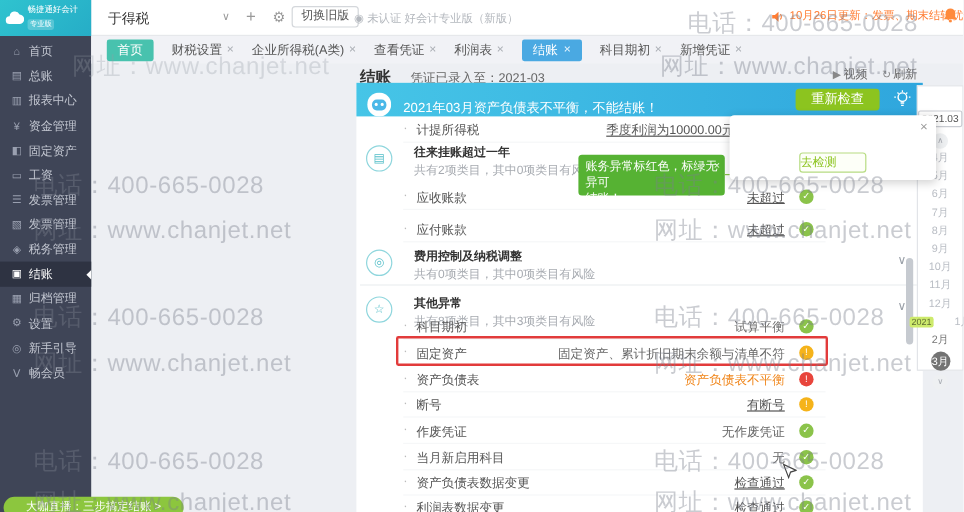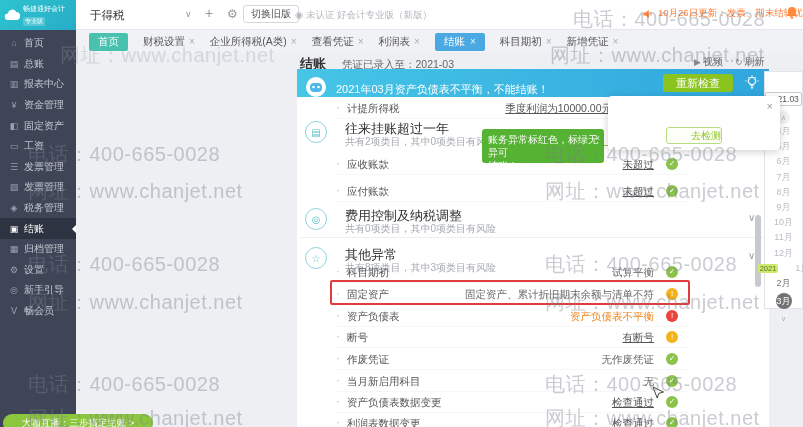--- a/index.html
+++ b/index.html
@@ -46,35 +46,35 @@
   .chk-row{position:absolute;left:336px;width:352px;height:19px;border-bottom:1px solid #f6f7f8;z-index:2}
   .chk-row .bullet{position:absolute;left:0;top:1px;color:#bbb}
   .chk-row .lbl{position:absolute;left:11px;top:2px;font-size:10.5px;color:#555;white-space:nowrap}
   .chk-row .st{position:absolute;right:34px;top:2px;font-size:10.5px;color:#666;white-space:nowrap}
   .st.link{text-decoration:underline;color:#555}
   .st.orange{color:#f08519;}
   .sicon{position:absolute;right:10px;top:2px;width:12px;height:12px;border-radius:50%;color:#fff;font-size:8px;text-align:center;line-height:12px}
   .ok{background:#8bc34a}.warn{background:#f5b31a}.err{background:#e8453c}
   .sec{position:absolute;left:305px;z-index:2}
   .sec .circ{position:absolute;left:0;top:1px;width:22px;height:22px;border:1px solid #8fd6dd;border-radius:50%;color:#56bfc9;font-size:10px;text-align:center;line-height:21px}
-  .sec .t{position:absolute;left:40px;top:0;font-size:13px;font-weight:normal;color:#333;white-space:nowrap}
+  .sec .t{position:absolute;left:40px;top:0;font-size:10px;font-weight:bold;color:#333;white-space:nowrap}
   .sec .s{position:absolute;left:40px;top:15px;font-size:10px;color:#a6aab0;white-space:nowrap}
   .chev{position:absolute;left:748px;color:#9aa0a8;font-size:10px;z-index:2}
   .divider{position:absolute;left:300px;width:466px;height:1px;background:#eceef0;z-index:2}
   .redbox{position:absolute;left:330px;top:280px;width:360px;height:25px;border:2px solid #e23b3b;border-radius:2px;z-index:5}
   
   #tooltip{position:absolute;left:482px;top:129px;width:122px;height:34px;background:#56b233;border-radius:3px;color:#fff;font-size:10px;line-height:13px;padding:4px 6px;z-index:30}
   #tooltip .x{position:absolute;right:4px;top:3px;color:#eaf7e3;font-size:9px}
   .tip-line{position:absolute;left:604px;top:145px;width:9px;height:1px;background:#8bc34a;z-index:30}
   .tip-dot{position:absolute;left:612px;top:142px;width:6px;height:6px;border-radius:50%;background:#8bc34a;z-index:30}
   
   #popup{position:absolute;left:608px;top:96px;width:172px;height:54px;background:#fff;border-radius:4px;box-shadow:0 2px 8px rgba(0,0,0,.18);z-index:40}
   #popup .txt{position:absolute;left:0;top:13px;width:100%;text-align:center;font-size:10px;color:#777}
   #popup .x{position:absolute;right:7px;top:4px;color:#999;font-size:11px}
-  #popup .go{position:absolute;left:58px;top:31px;width:56px;height:17px;line-height:15px;text-align:right;border:1px solid #b7dc82;color:#8cc41f;border-radius:3px;font-size:10px;background:#fdfff8}
+  #popup .go{position:absolute;left:58px;top:31px;width:56px;height:17px;line-height:15px;text-align:left;border:1px solid #b7dc82;color:#8cc41f;border-radius:3px;font-size:10px;background:#fdfff8}
   
   #mrail{position:absolute;left:764px;top:71px;width:39px;height:238px;background:#fff;border:1px solid #e2e4e8;z-index:35;display:flex;flex-direction:column;align-items:center;font-size:9px;color:#b9bdc4}
   .mcur{margin-top:20px;border:1px solid #c9ccd2;border-radius:2px;font-size:8.5px;color:#555;padding:0 2px;line-height:12px}
   .marrow{width:13px;height:13px;border-radius:50%;background:#eef0f2;color:#a9adb4;font-size:7px;text-align:center;line-height:13px;margin-top:5px}
   .mitem{line-height:15.2px;white-space:nowrap}
   .ybadge{background:#cdea6c;color:#5e6b32;font-size:7.5px;padding:0 2px;border-radius:2px;margin-right:17px}
   .msel{width:16px;height:16px;border-radius:50%;background:#737373;color:#fff;text-align:center;line-height:16px;margin-top:2px}
   
   .scrollthumb{position:absolute;left:755px;top:215px;width:6px;height:72px;background:#c6cad0;border-radius:3px;z-index:6}
   .cursor{position:absolute;left:652px;top:386px;z-index:45}

